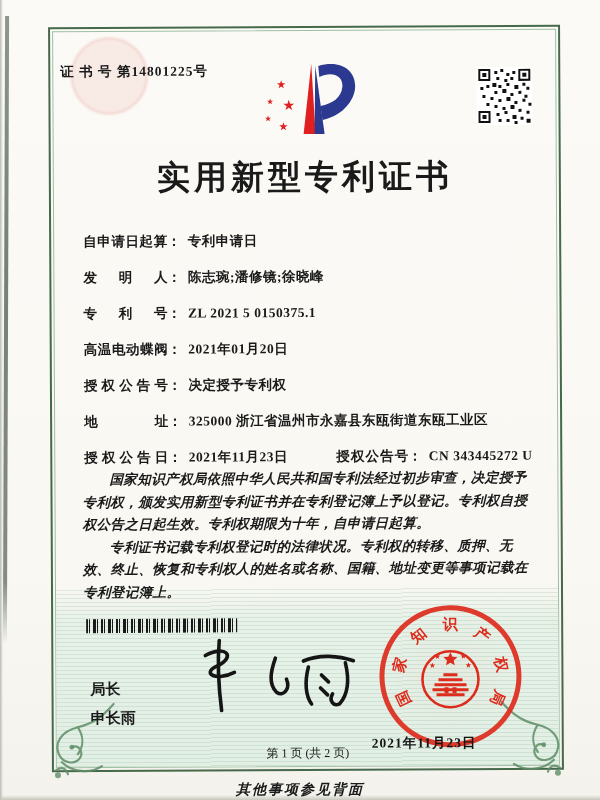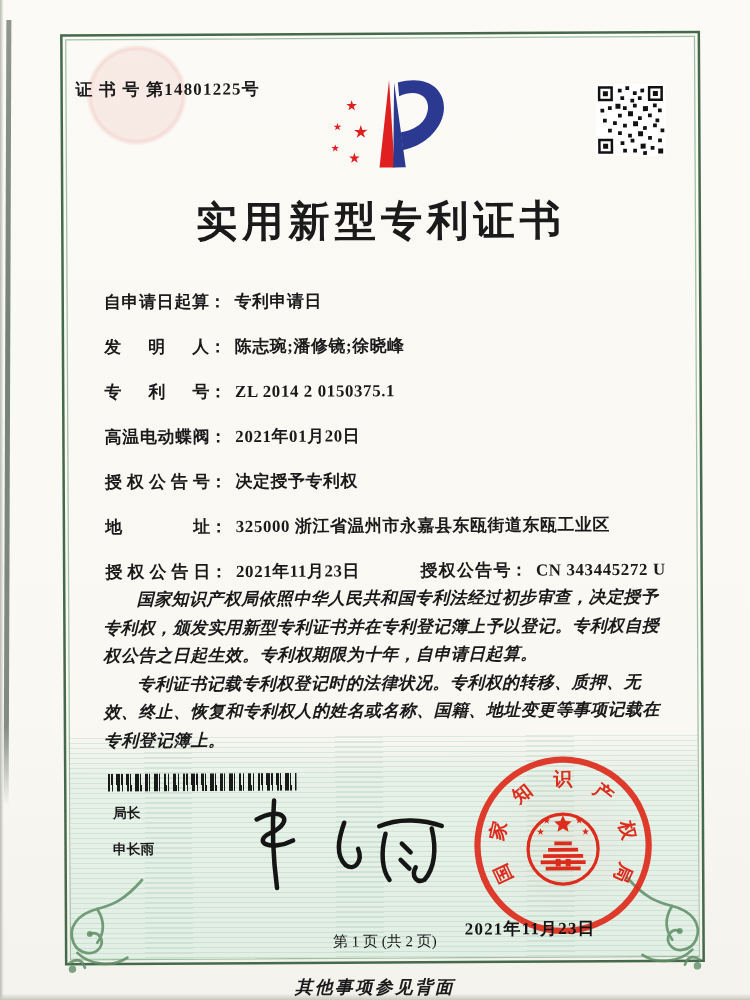--- a/index.html
+++ b/index.html
@@ -49,21 +49,21 @@
   .field2 .flabel { width:72px; }
 
   .paras { position:absolute; left:30px; right:26px; top:440px;
     font-size:13.5px; line-height:22.5px; font-style:italic; font-weight:600;
     font-family:"Liberation Serif",serif; letter-spacing:.4px; }
   .paras p { text-indent:2em; }
 
   .barcode { position:absolute; left:33px; top:590px; width:151px; height:14px; z-index:2;
     background:repeating-linear-gradient(90deg,#191919 0 2px,rgba(0,0,0,0) 2px 3px,#191919 3px 4px,rgba(0,0,0,0) 4px 7px,#191919 7px 10px,rgba(0,0,0,0) 10px 11px,#191919 11px 12px,rgba(0,0,0,0) 12px 15px); }
 
-  .signer { position:absolute; left:37px; top:608px; z-index:2; font-size:11px; font-weight:bold; line-height:29px; }
+  .signer { position:absolute; left:37px; top:646px; z-index:2; font-size:15px; font-weight:bold; line-height:29px; }
   .signature { position:absolute; left:138px; top:606px; width:176px; height:84px; z-index:2; }
 
   .seal { position:absolute; left:326px; top:578px; width:142px; height:142px; z-index:2; }
   .seal-ring { position:absolute; inset:0; border:5px solid rgba(221,43,28,.92); border-radius:50%;
     background:radial-gradient(circle, rgba(255,120,100,.05), rgba(255,120,100,0) 70%); }
   .seal-chars span { position:absolute; left:50%; top:50%; width:18px; height:18px; margin:-9px 0 0 -9px;
     color:#dd2b1c; font-size:15px; font-weight:bold; text-align:center; line-height:18px; }
   .seal-chars span:nth-child(1){ transform:rotate(-115deg) translateY(-52px); }
   .seal-chars span:nth-child(2){ transform:rotate(-77deg)  translateY(-52px); }
   .seal-chars span:nth-child(3){ transform:rotate(-38deg)  translateY(-52px); }
@@ -171,21 +171,21 @@
     <div class="title">实用新型专利证书</div>
 
     <div class="fields">
       <div class="frow">
         <span class="flabel">自申请日起算</span><span class="fcolon">：</span><span class="fvalue">专利申请日</span>
       </div>
       <div class="frow">
         <span class="flabel">发明人</span><span class="fcolon">：</span><span class="fvalue">陈志琬;潘修镜;徐晓峰</span>
       </div>
       <div class="frow">
-        <span class="flabel">专利号</span><span class="fcolon">：</span><span class="fvalue">ZL 2014 2 0150375.1</span>
+        <span class="flabel">专利号</span><span class="fcolon">：</span><span class="fvalue">ZL 2021 5 0150375.1</span>
       </div>
       <div class="frow">
         <span class="flabel">高温电动蝶阀</span><span class="fcolon">：</span><span class="fvalue">2021年01月20日</span>
       </div>
       <div class="frow">
         <span class="flabel">授权公告号</span><span class="fcolon">：</span><span class="fvalue">决定授予专利权</span>
       </div>
       <div class="frow">
         <span class="flabel">地址</span><span class="fcolon">：</span><span class="fvalue">325000 浙江省温州市永嘉县东瓯街道东瓯工业区</span>
       </div>

